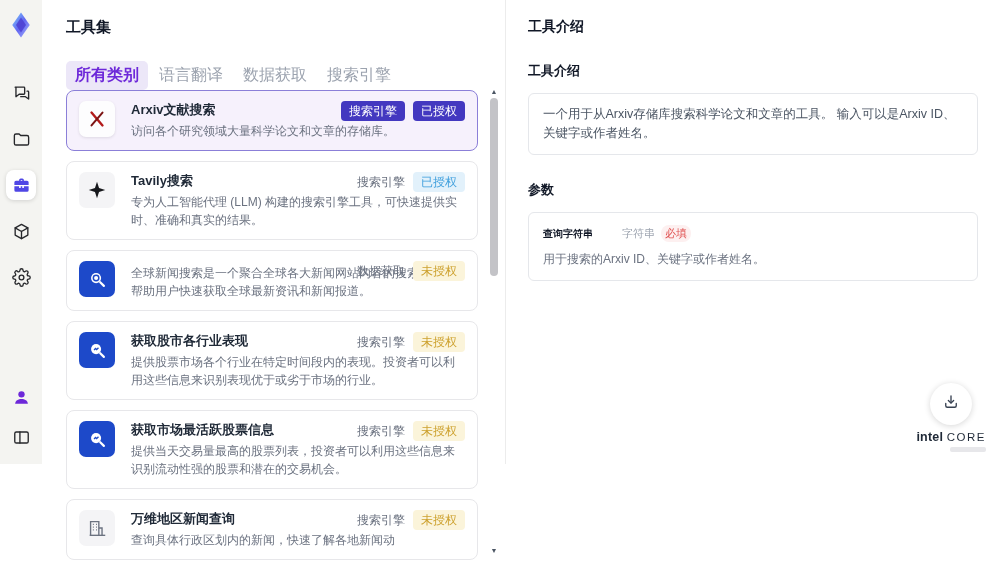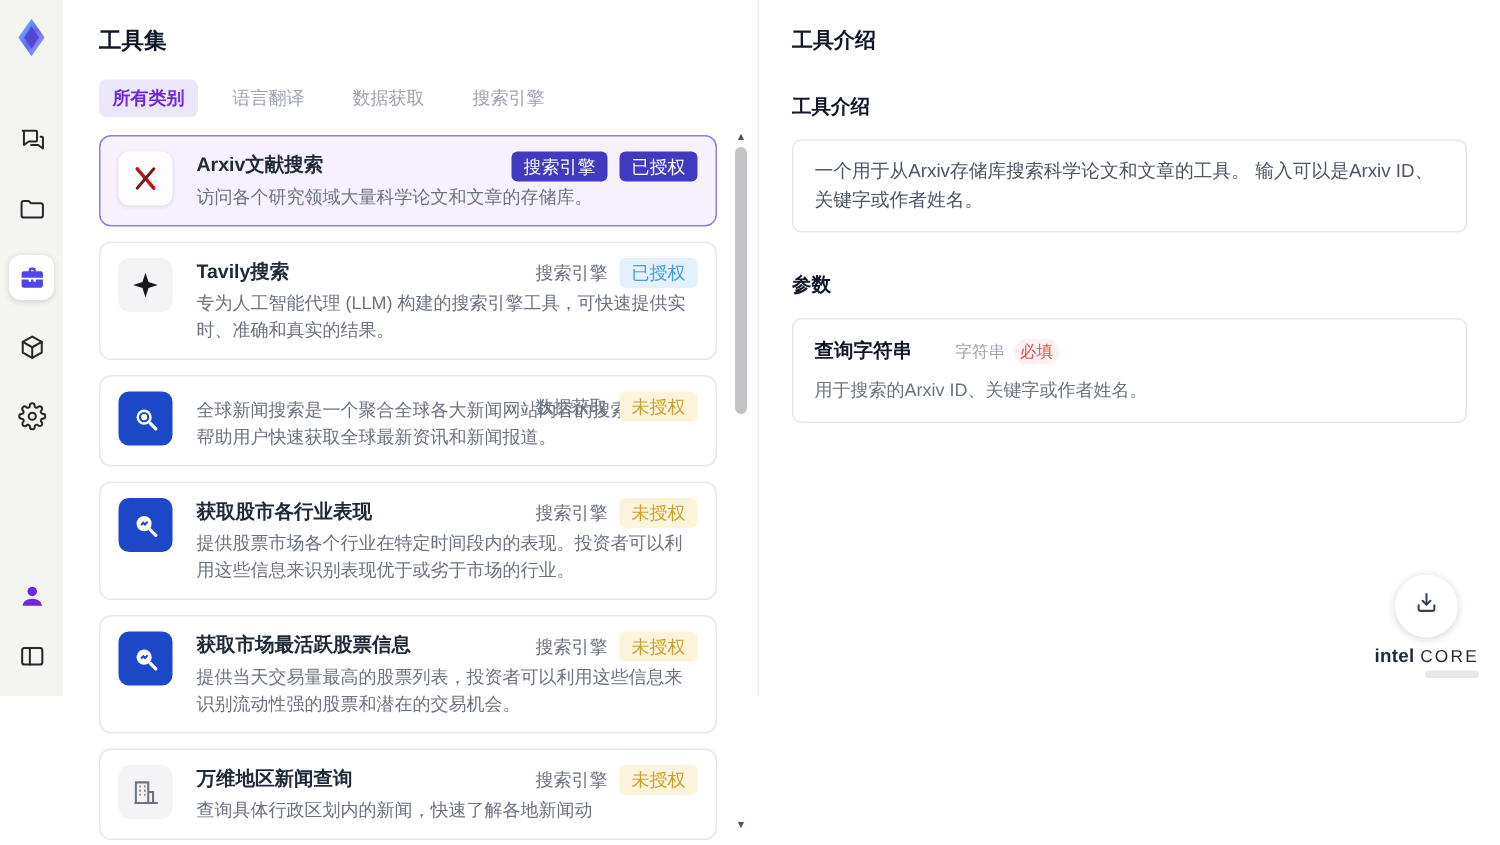--- a/index.html
+++ b/index.html
@@ -16,21 +16,21 @@
   .nav-bottom { margin-bottom:12px; display:flex; flex-direction:column; align-items:center; gap:10px; }
   .nav-btn { width:30px; height:30px; border-radius:8px; display:flex; align-items:center;
     justify-content:center; color:#26272b; cursor:pointer; }
   .nav-btn svg { width:19px; height:19px; }
   .nav-btn.active { background:#fff; color:#4f46e5; box-shadow:0 1px 4px rgba(0,0,0,.14); }
   .nav-btn.avatar { color:#6d28d9; }
 
   
   .list-panel { position:absolute; left:42px; top:0; width:463px; height:563px; background:#fff; }
   .page-title { padding:18px 0 0 24px; font-size:15px; font-weight:700; color:#111827; }
-  .tabs { margin:16px 0 0 24px; display:flex; gap:14px; align-items:center; font-size:12px; color:#9ca3af; }
+  .tabs { margin:24px 0 0 24px; display:flex; gap:2px; align-items:center; font-size:16px; color:#9ca3af; }
   .tab { padding:4px 9px; border-radius:5px; cursor:pointer; white-space:nowrap; }
   .tab.active { background:#ece7f8; color:#6d28d9; font-weight:700; }
 
   .tool-list { position:absolute; top:90px; left:24px; width:412px; bottom:0; overflow:hidden;
     display:flex; flex-direction:column; gap:10px; }
   .tool-card { position:relative; flex-shrink:0; display:flex; gap:16px; padding:10px 12px;
     background:#fff; border:1px solid #e7e7ea; border-radius:8px; cursor:pointer; }
   .tool-card.selected { border:1.5px solid #8b7fd8; background:#f6f1fc; }
   .tool-icon { width:36px; height:36px; border-radius:7px; background:#f4f4f6; flex-shrink:0;
     display:flex; align-items:center; justify-content:center; }
@@ -57,21 +57,21 @@
   .divider-v { position:absolute; left:505px; top:0; bottom:0; width:1px; background:#ececec; }
 
   
   .detail-panel { position:absolute; left:506px; right:0; top:0; bottom:0; padding:18px 22px; background:#fff; }
   .detail-title { font-size:14px; font-weight:700; color:#111827; }
   .section-heading { margin-top:26px; font-size:13px; font-weight:700; color:#111827; }
   .intro-box { margin-top:13px; border:1px solid #e5e7eb; border-radius:6px; padding:11px 14px;
     font-size:12.5px; color:#4b5563; line-height:19px; }
   .param-box { margin-top:13px; border:1px solid #e5e7eb; border-radius:6px; padding:12px 14px; }
   .param-head { display:flex; align-items:center; gap:6px; }
-  .param-name { font-size:13px; font-weight:700; color:#111827; }
+  .param-name { font-size:10px; font-weight:700; color:#111827; }
   .param-type { font-size:11px; color:#9ca3af;margin-left:23px; }
   .param-required { font-size:11px; color:#e05252; background:#fdf0f0; padding:1px 4px; border-radius:8px; }
   .param-desc { margin-top:9px; font-size:12px; color:#6b7280; }
 
   
   .dl-widget { position:absolute; right:14px; bottom:12px; text-align:center; }
   .dl-btn { width:42px; height:42px; border-radius:50%; background:#fff; margin:0 auto;
     box-shadow:0 1px 6px rgba(0,0,0,.16); display:flex; align-items:center; justify-content:center;
     color:#374151; cursor:pointer; }
   .dl-btn svg { width:18px; height:18px; }

